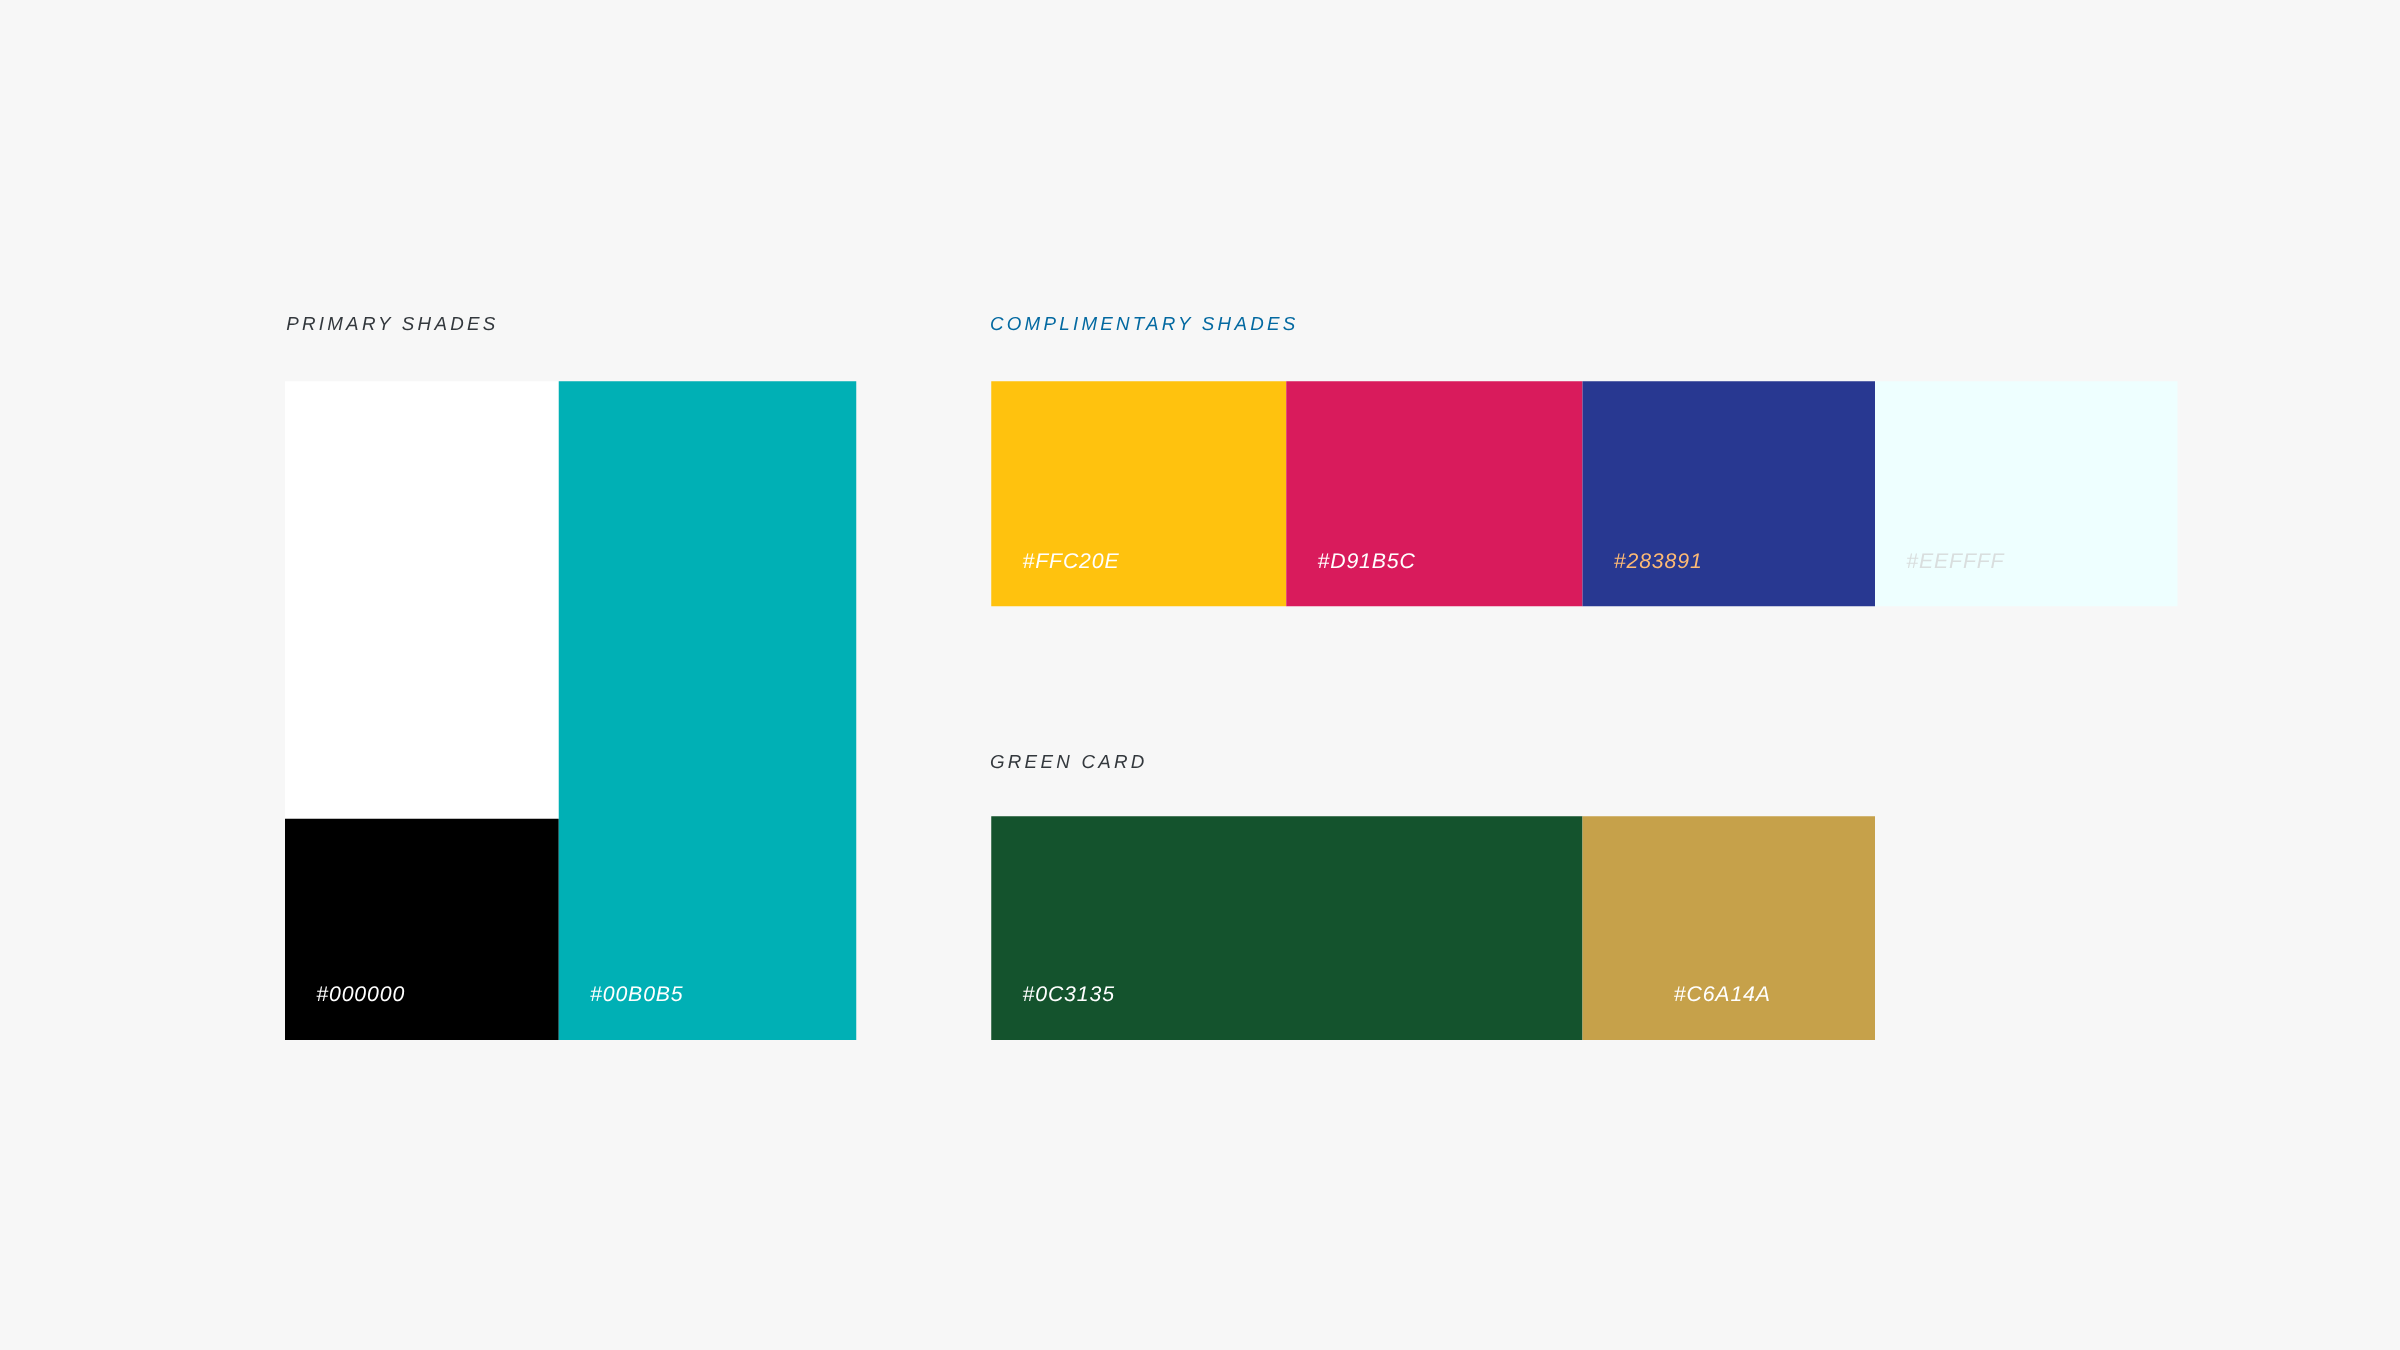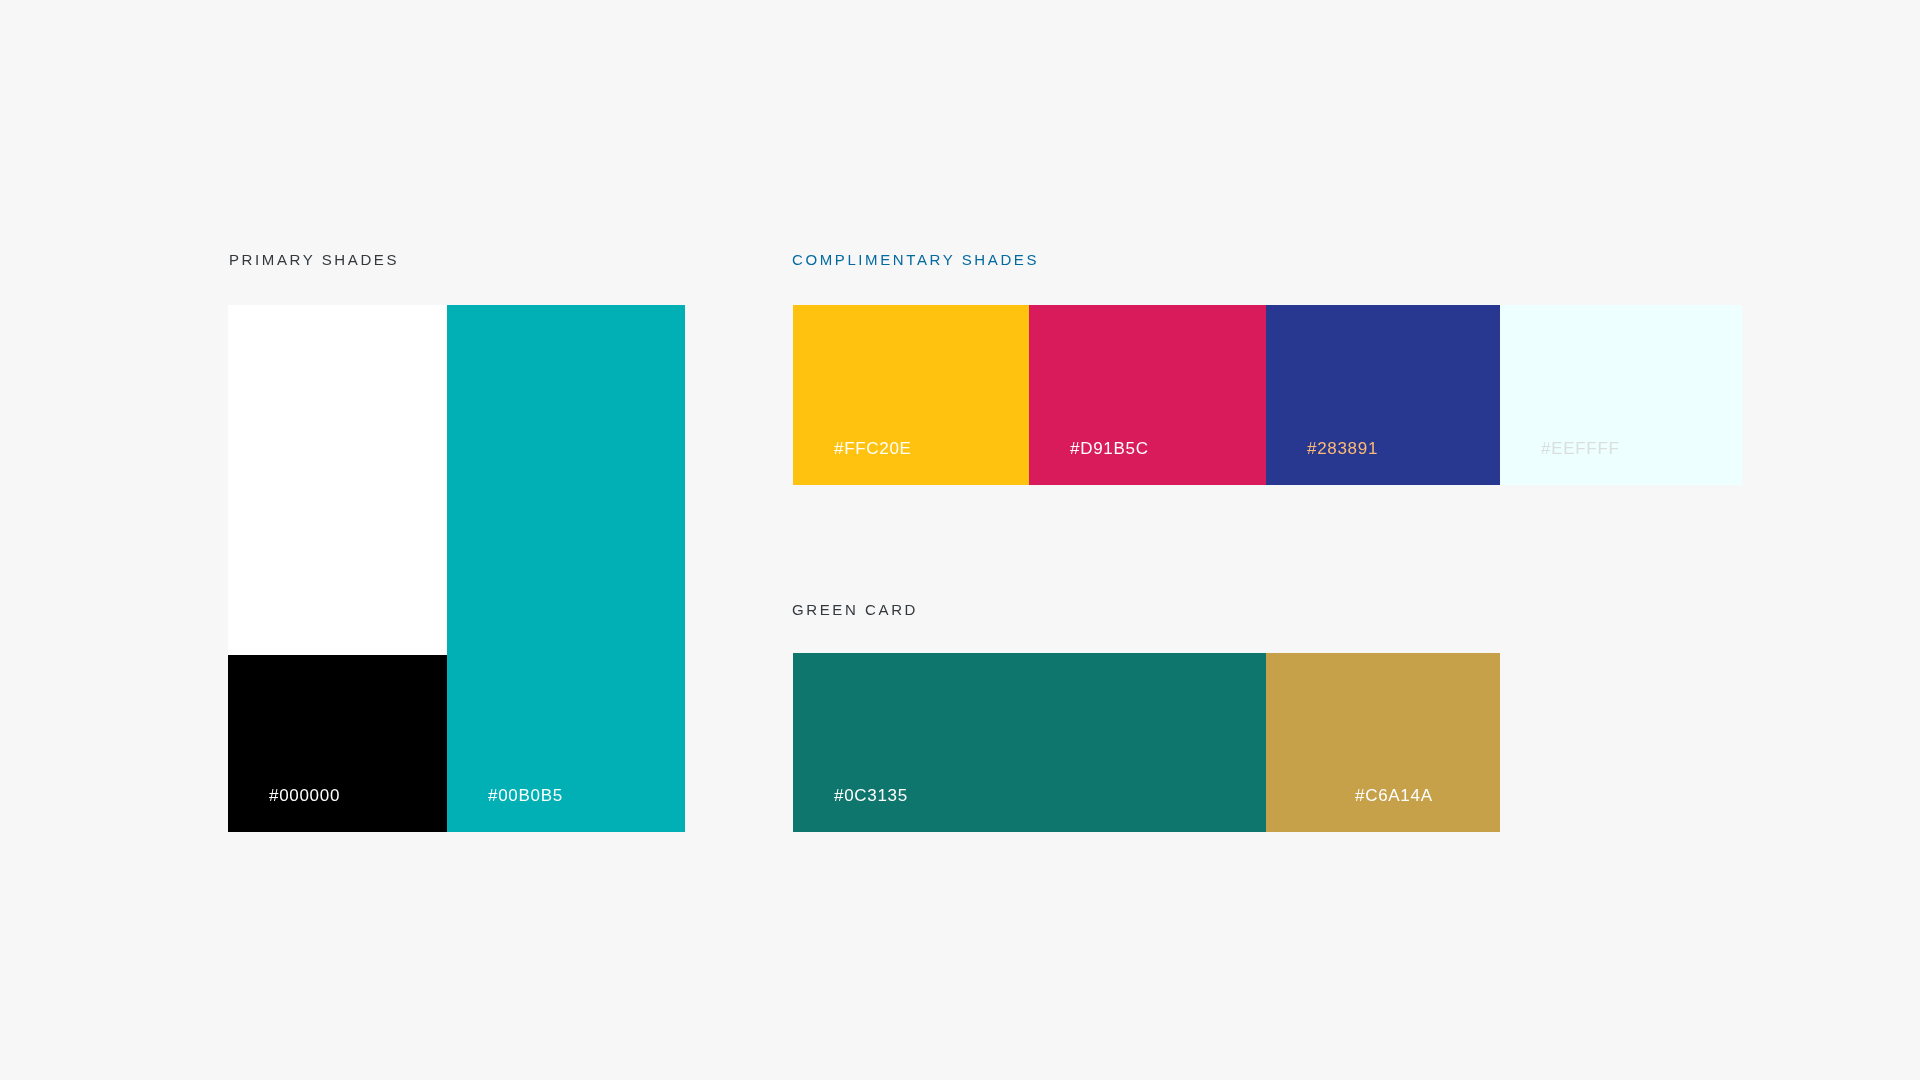--- a/index.html
+++ b/index.html
@@ -14,20 +14,21 @@
   body {
     background: #f7f7f7;
     font-family: "Liberation Sans", sans-serif;
     -webkit-font-smoothing: antialiased;
   }
 
   .canvas {
     position: relative;
     width: 1528px;
     height: 1080px;
+    font-style: italic;
   }
 
   
   .section-label {
     position: absolute;
     font-family: "Liberation Sans", sans-serif;
     font-size: 15px;
     font-weight: 400;
     letter-spacing: 2.6px;
     color: #33383d;
@@ -45,21 +46,20 @@
     position: absolute;
     display: flex;
     flex-direction: row;
   }
 
   .swatch {
     position: relative;
     display: flex;
     align-items: flex-end;
     overflow: hidden;
-    padding-left: 16px;
   }
 
   .swatch-label {
     font-family: "Liberation Sans", sans-serif;
     font-size: 17px;
     font-weight: 400;
     letter-spacing: 0.7px;
     color: #ffffff;
     padding: 0 0 28px 25px;
     line-height: 1;
@@ -168,21 +168,21 @@
     <div class="swatch" id="swatch-pale" style="background-color: rgb(238, 255, 255);">
       <span class="swatch-label muted" style="color: rgb(217, 222, 222); text-align: right;">#EEFFFF</span>
     </div>
 
   </div>
 
   <div class="section-label" id="label-greencard" style="color: rgb(51, 56, 61);">GREEN CARD</div>
 
   <div class="swatch-group" id="group-greencard">
 
-    <div class="swatch" id="swatch-darkgreen" style="background-color: #0f766e;">
+    <div class="swatch" id="swatch-darkgreen" style="background-color: #14532d;">
       <span class="swatch-label" style="color: rgb(255, 255, 255);">#0C3135</span>
     </div>
 
     <div class="swatch" id="swatch-gold" style="background-color: rgb(198, 161, 74);">
       <span class="swatch-label" style="color: rgb(255, 255, 255); margin-left: 48px;">#C6A14A</span>
     </div>
 
   </div>
 
 </div>

